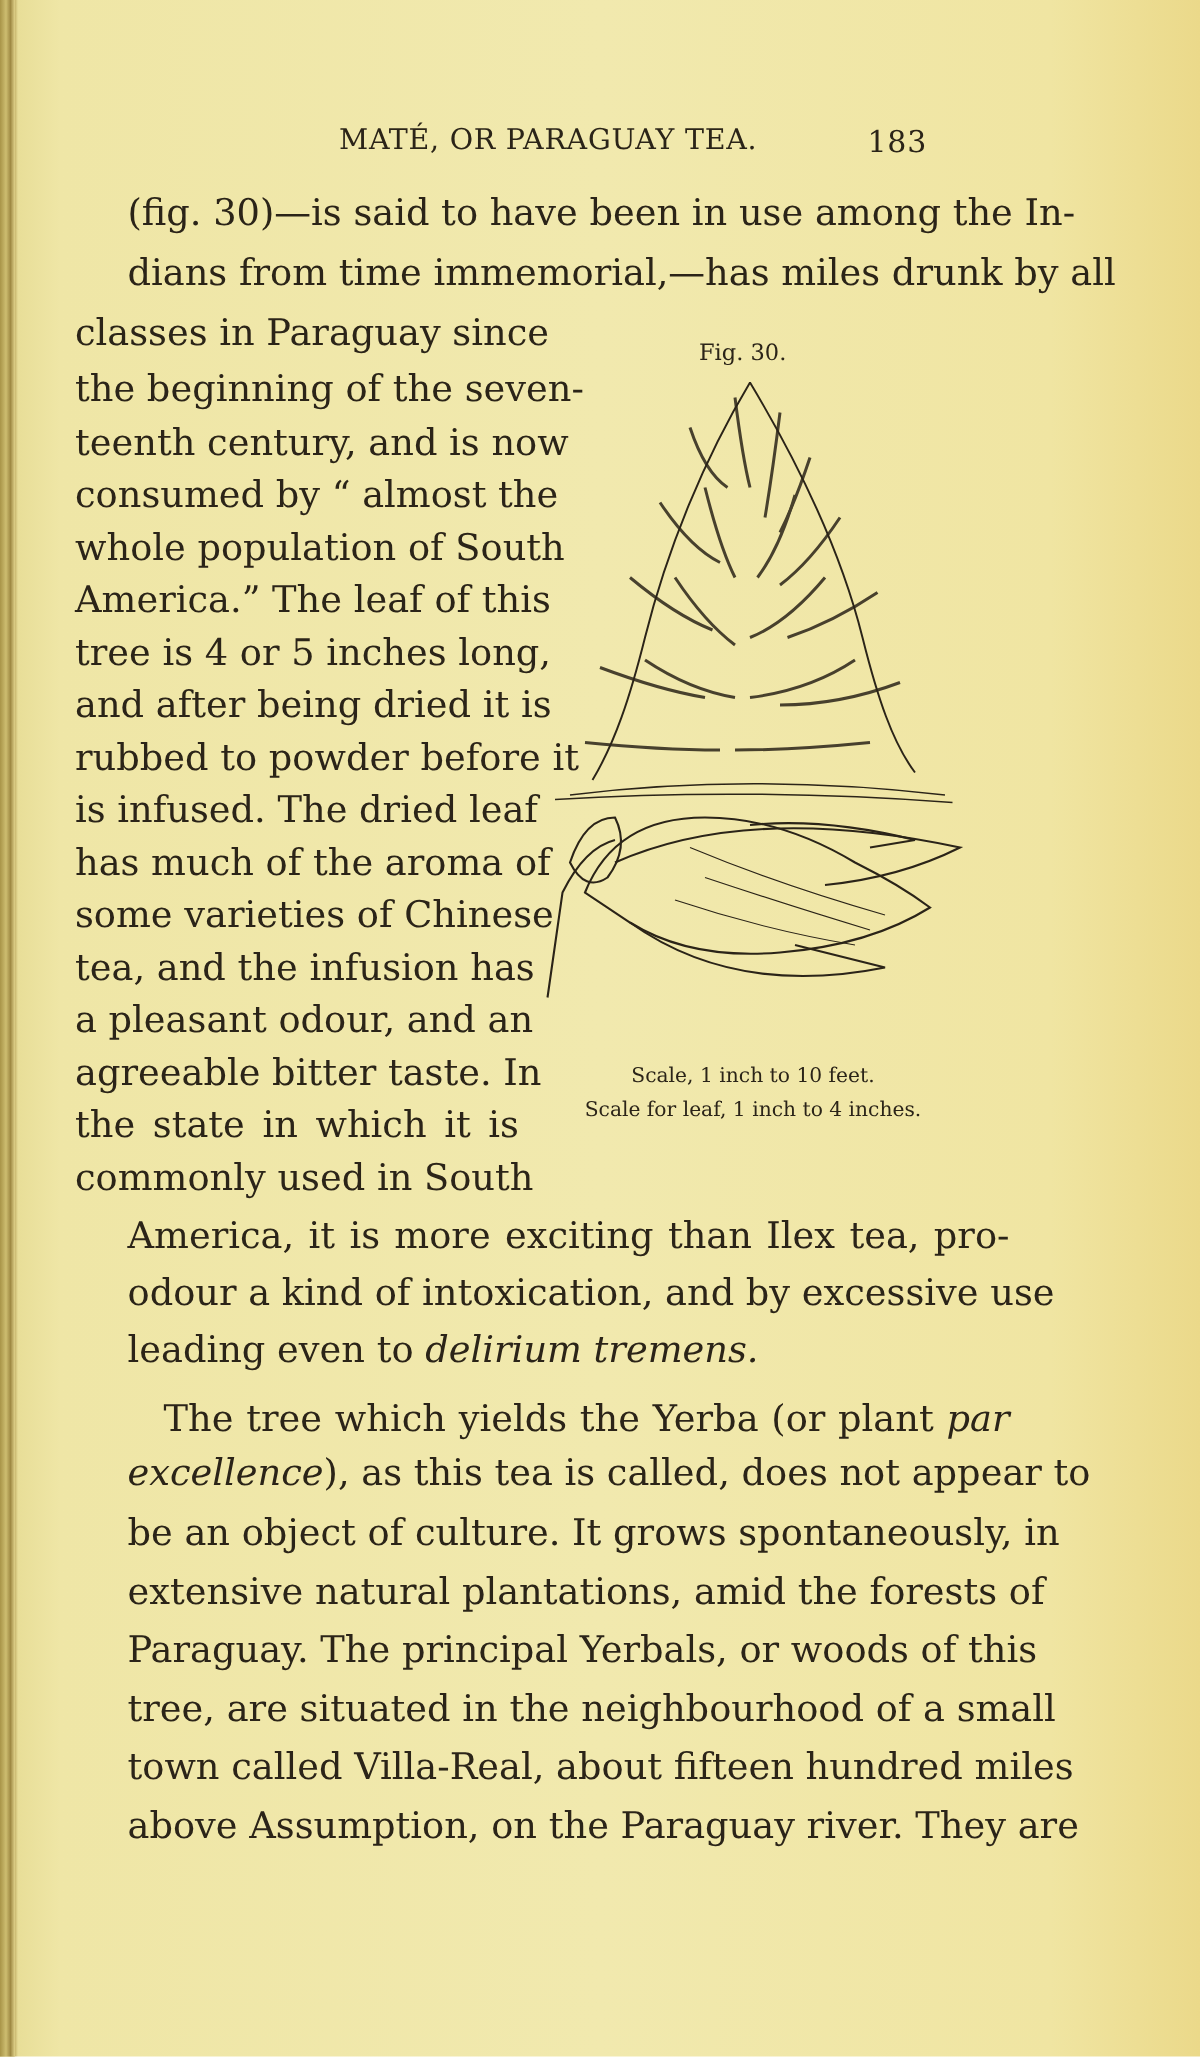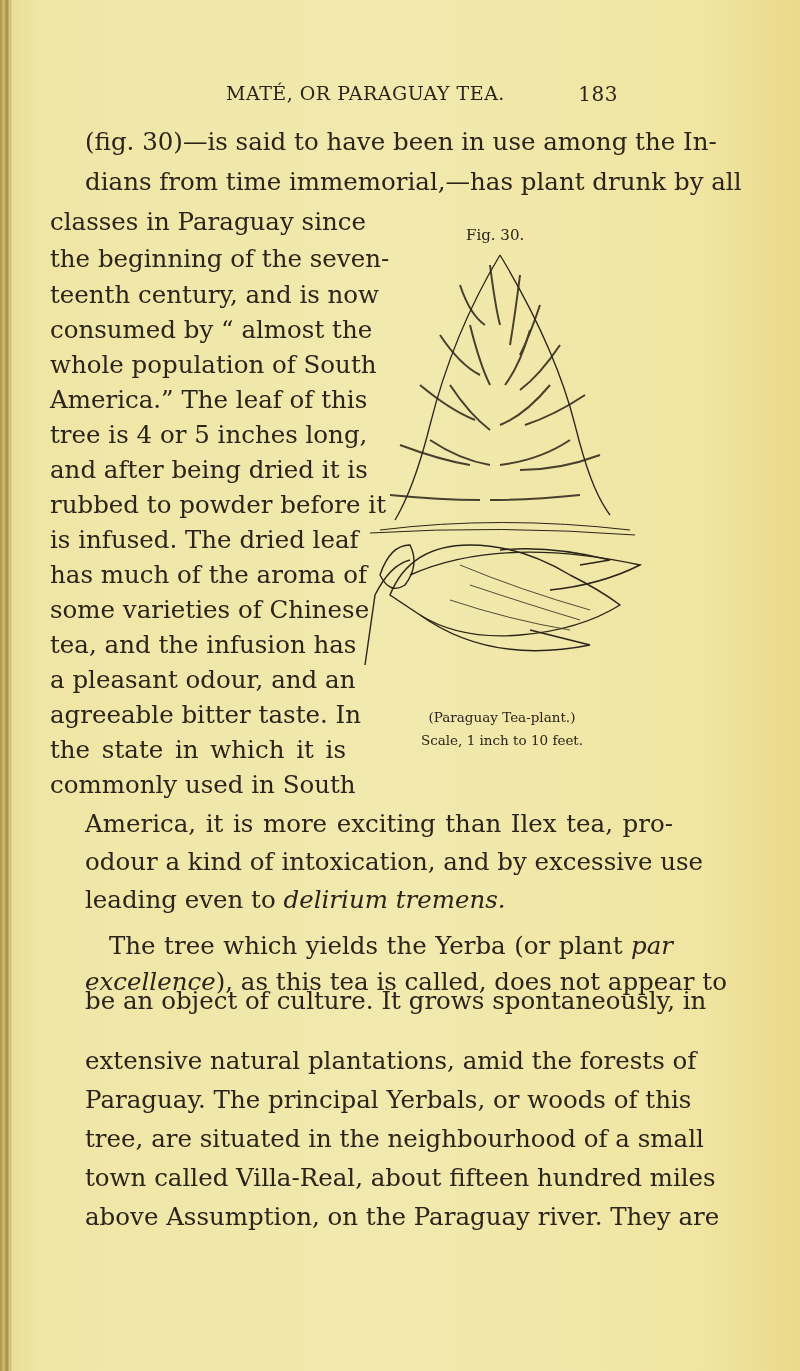--- a/index.html
+++ b/index.html
@@ -31,21 +31,21 @@
 
 <div class="page-edge"></div>
 
 <div class="running-head">
   <span class="title">MATÉ, OR PARAGUAY TEA.</span>
   <span class="pageno">183</span>
 </div>
 
 <div>
   <div class="line full" style="top:130px">(fig. 30)—is said to have been in use among the In-</div>
-  <div class="line full" style="top:170px">dians from time immemorial,—has plant drunk by all</div>
+  <div class="line full" style="top:170px">dians from time immemorial,—has miles drunk by all</div>
   <div class="line narrow" style="top:210px">classes in Paraguay since</div>
   <div class="line narrow" style="top:247px">the beginning of the seven-</div>
   <div class="line narrow" style="top:283px">teenth century, and is now</div>
   <div class="line narrow" style="top:318px">consumed by “ almost the</div>
   <div class="line narrow" style="top:353px">whole population of South</div>
   <div class="line narrow" style="top:388px">America.” The leaf of this</div>
   <div class="line narrow" style="top:423px">tree is 4 or 5 inches long,</div>
   <div class="line narrow" style="top:458px">and after being dried it is</div>
   <div class="line narrow" style="top:493px">rubbed to powder before it</div>
   <div class="line narrow" style="top:528px">is infused. The dried leaf</div>
@@ -55,21 +55,21 @@
   <div class="line narrow" style="top:668px">a pleasant odour, and an</div>
   <div class="line narrow" style="top:703px">agreeable bitter taste. In</div>
   <div class="line narrow" style="top:738px">the state in which it is</div>
   <div class="line narrow" style="top:773px">commonly used in South</div>
   <div class="line full" style="top:812px">America, it is more exciting than Ilex tea, pro-</div>
   <div class="line full" style="top:850px">odour a kind of intoxication, and by excessive use</div>
   <div class="line full last" style="top:888px"><span>leading even to </span><i>delirium tremens.</i></div>
 
   <div class="line full ind" style="top:934px"><span>The tree which yields the Yerba (or plant </span><i>par</i></div>
   <div class="line full" style="top:970px"><i>excellence</i><span>), as this tea is called, does not appear to</span></div>
-  <div class="line full" style="top:989px">be an object of culture. It grows spontaneously, in</div>
+  <div class="line full" style="top:1010px">be an object of culture. It grows spontaneously, in</div>
   <div class="line full" style="top:1049px">extensive natural plantations, amid the forests of</div>
   <div class="line full" style="top:1088px">Paraguay. The principal Yerbals, or woods of this</div>
   <div class="line full" style="top:1127px">tree, are situated in the neighbourhood of a small</div>
   <div class="line full" style="top:1166px">town called Villa-Real, about fifteen hundred miles</div>
   <div class="line full last" style="top:1205px">above Assumption, on the Paraguay river. They are</div>
 </div>
 
 <div class="fig-label">Fig. 30.</div>
 
 <svg class="figure" viewBox="0 0 300 430">
@@ -90,15 +90,15 @@
     <path d="M40 350 Q60 300 120 300 Q170 300 220 330 Q250 345 270 360 Q230 385 170 390 Q110 395 70 370 Z"></path>
     <path d="M60 330 Q150 290 290 320 Q250 340 200 345"></path>
     <path d="M150 305 Q200 300 260 315 L230 320"></path>
     <path d="M70 370 Q140 420 240 400 Q220 395 180 385"></path>
     <path d="M30 330 Q40 300 60 300 Q70 320 55 340 Q40 350 30 330 Z"></path>
     <path d="M110 320 Q170 345 240 365 M120 340 Q180 360 230 375 M100 355 Q160 375 220 385" stroke-width="0.8"></path>
   </g>
 </svg>
 
 <div class="caption">
-  <div>(Paraguay Tea-plant.)</div>
   <div>Scale, 1 inch to 10 feet.</div>
+  <div>Scale for leaf, 1 inch to 4 inches.</div>
 </div>
 
 </body></html>

